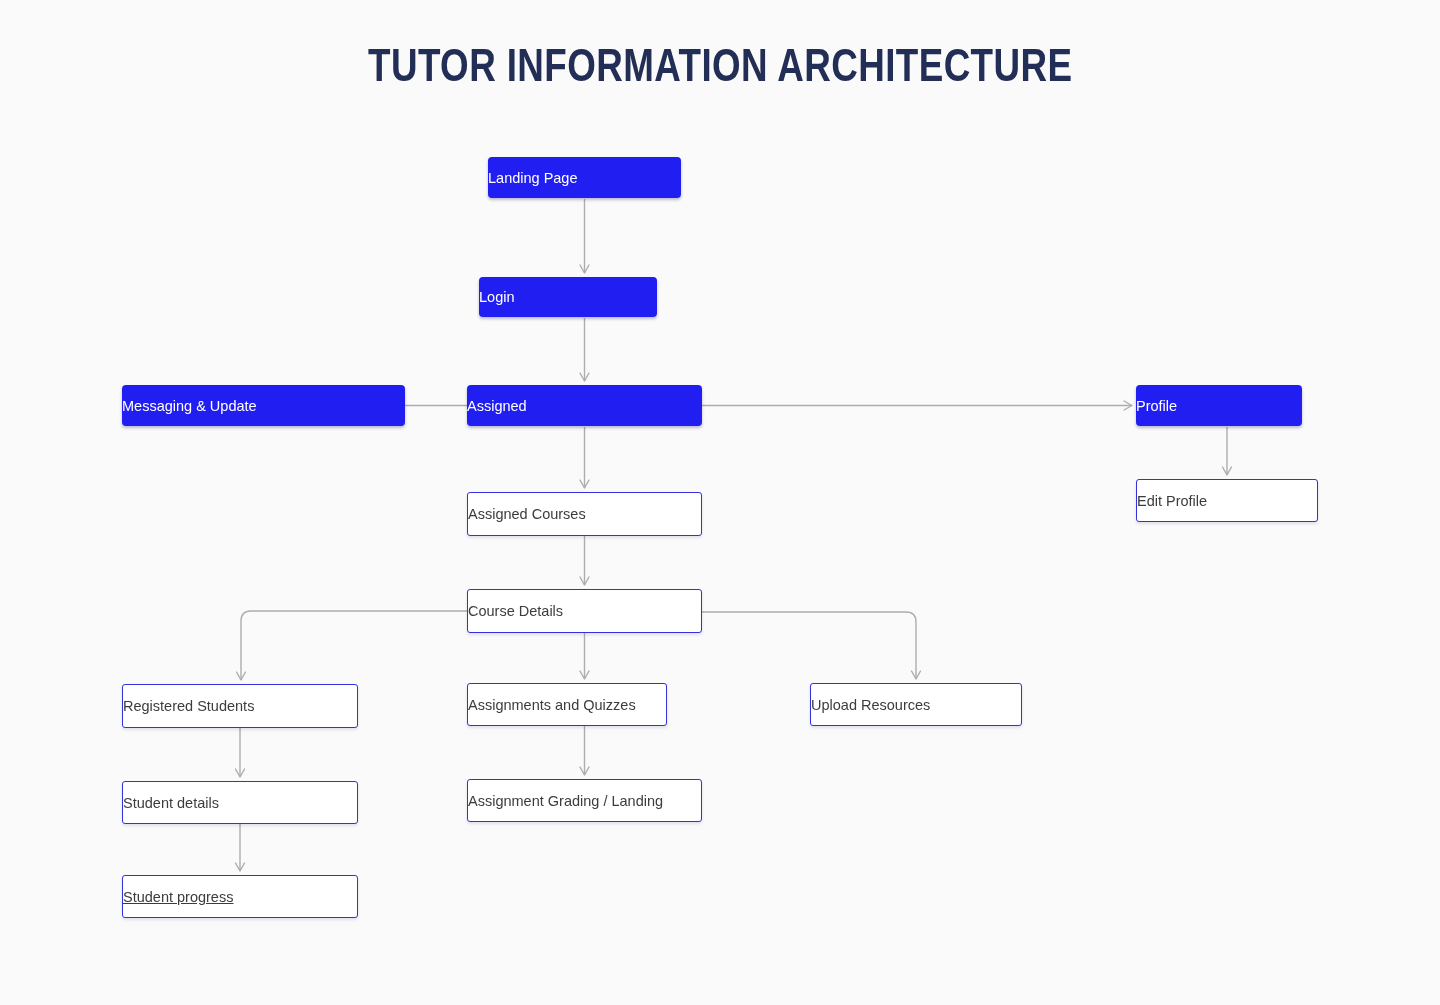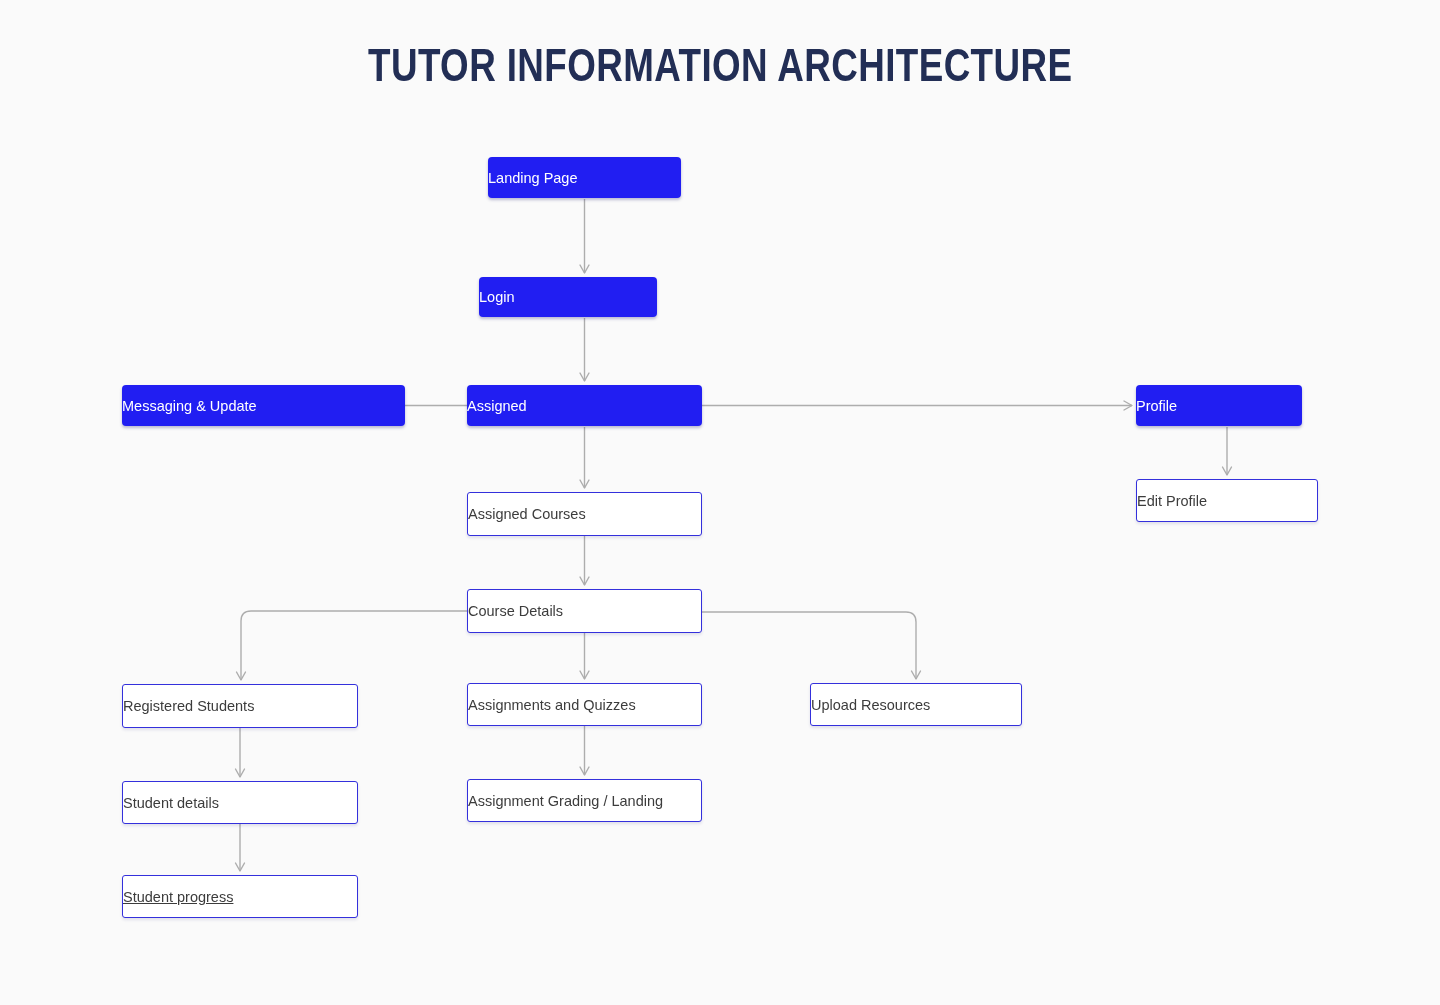--- a/index.html
+++ b/index.html
@@ -134,21 +134,21 @@
   </div>
 
   <div class="node secondary" style="left:467px; top:589px; width:235px; height:44px;">
     <span>Course Details</span>
   </div>
 
   <div class="node secondary" style="left:122px; top:684px; width:236px; height:44px;">
     <span>Registered Students</span>
   </div>
 
-  <div class="node secondary" style="left:467px; top:683px; width:235px; height:43px;">
+  <div class="node secondary" style="left:467px; top:683px; width:200px; height:43px;">
     <span>Assignments and Quizzes</span>
   </div>
 
   <div class="node secondary" style="left:810px; top:683px; width:212px; height:43px;">
     <span>Upload Resources</span>
   </div>
 
   <div class="node secondary" style="left:122px; top:781px; width:236px; height:43px;">
     <span>Student details</span>
   </div>

